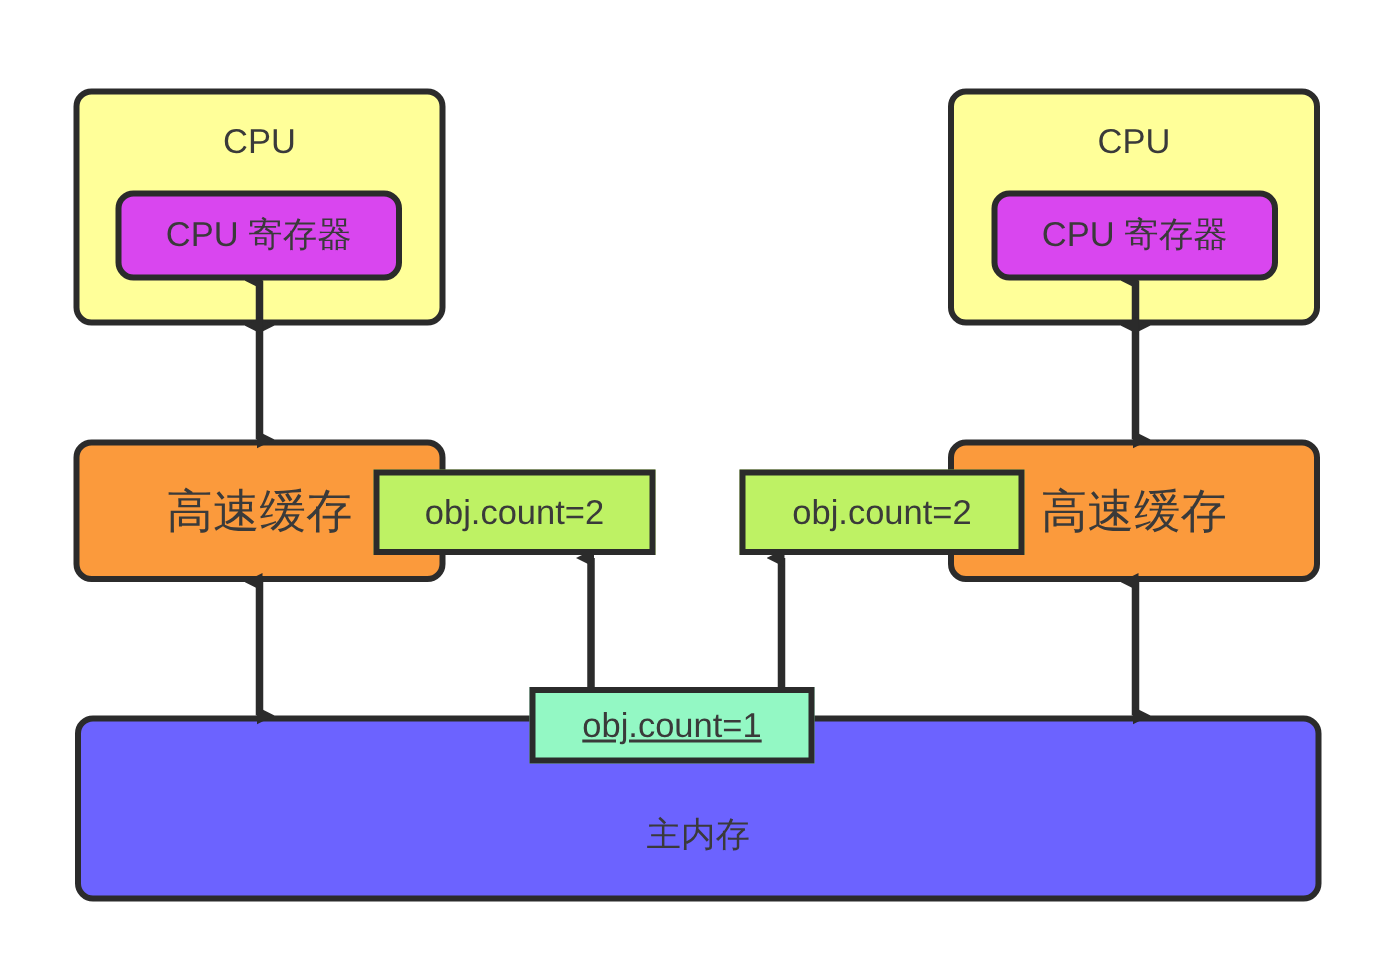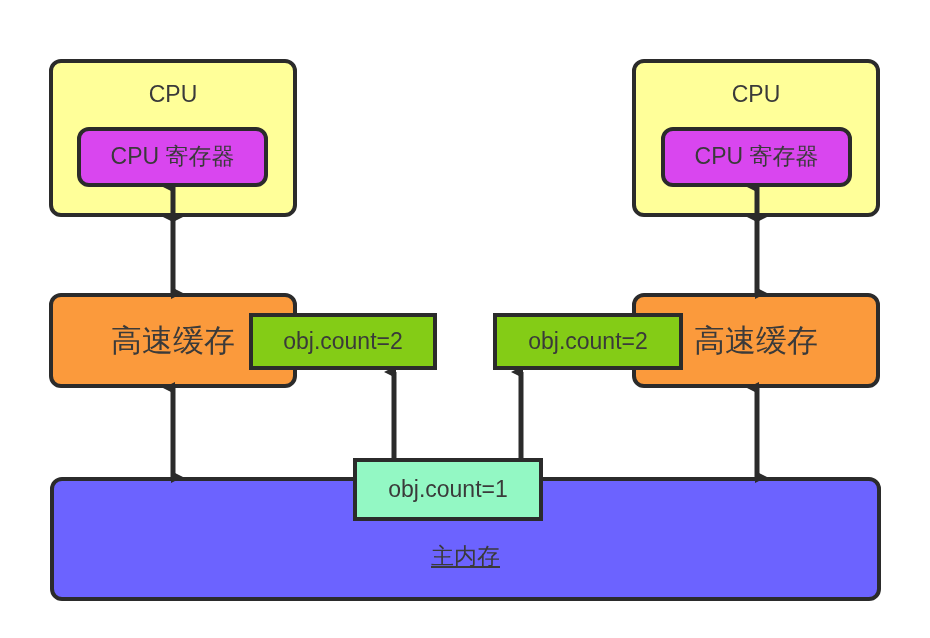--- a/index.html
+++ b/index.html
@@ -53,21 +53,21 @@
     background: #fb9a3c;
     font-size: 31px;
   }
   .mem-box {
     background: #6c63ff;
     font-size: 23px;
     align-items: flex-end;
     padding-bottom: 26px;
   }
   .val-box {
-    background: #84cc16;
+    background: #bef264;
     font-size: 23px;
   }
   .val-box-main {
     background: #93f8c4;
     font-size: 23px;
   }
 
   
   #arrows {
     position: absolute;
@@ -155,21 +155,21 @@
   </div>
 
   <div class="box rounded cache-box layer-base" style="left:632px; top:281px; width:248px; height:95px;">
     <span>高速缓存</span>
   </div>
 
   <div class="box sharp val-box layer-top" style="left:493px; top:301px; width:190px; height:57px;">
     <span>obj.count=2</span>
   </div>
 
-  <div class="box rounded mem-box layer-base" style="left:50px; top:465px; width:831px; height:124px;text-decoration:underline;">
+  <div class="box rounded mem-box layer-base" style="left:50px; top:465px; width:831px; height:124px;">
     <span>主内存</span>
   </div>
 
-  <div class="box sharp val-box-main layer-top" style="left:353px; top:446px; width:190px; height:63px;">
+  <div class="box sharp val-box-main layer-top" style="left:353px; top:446px; width:190px; height:51px;text-decoration:underline;">
     <span>obj.count=1</span>
   </div>
 
 </div>
 
 </body></html>

